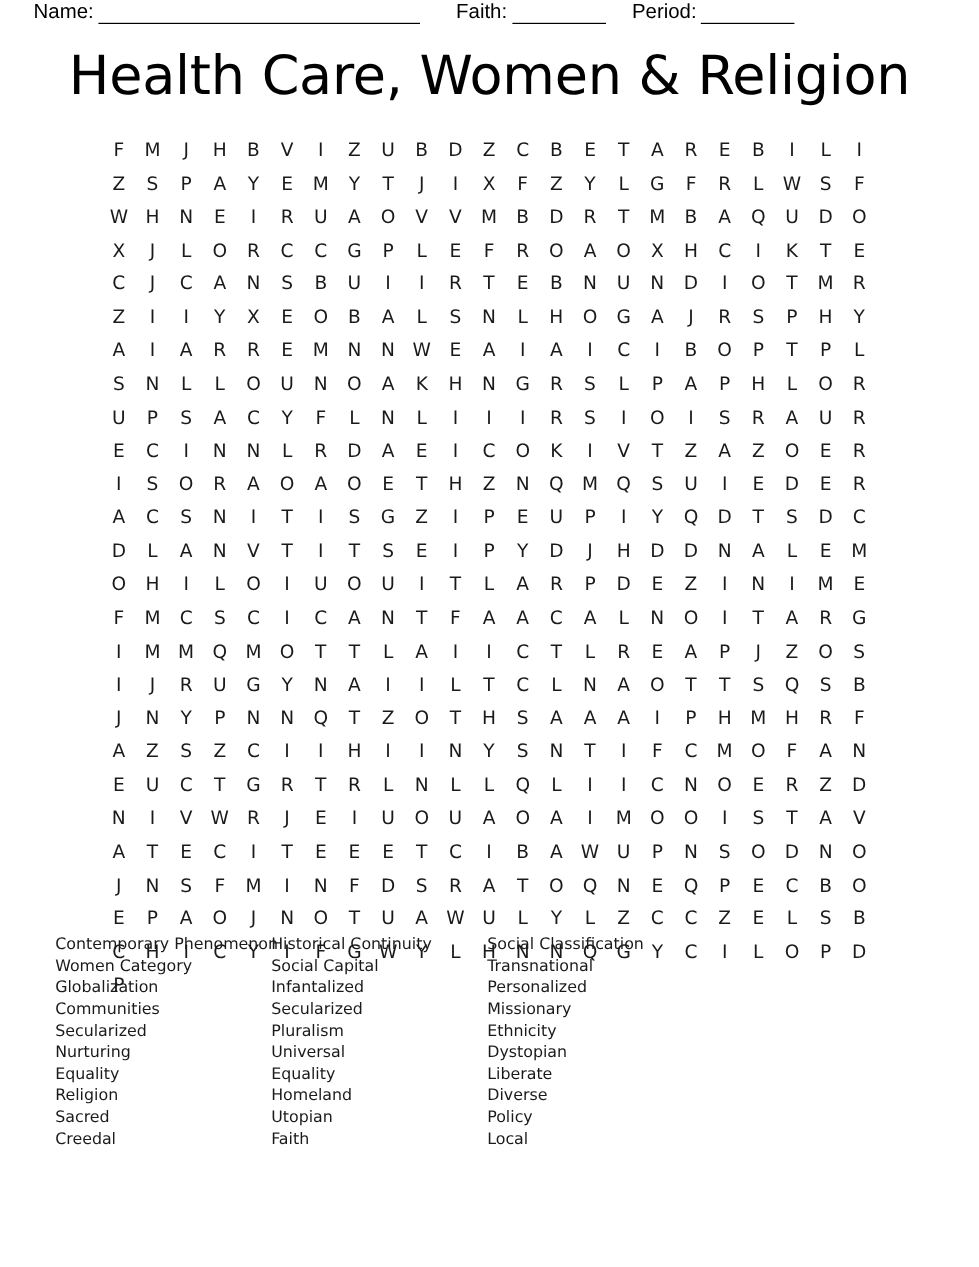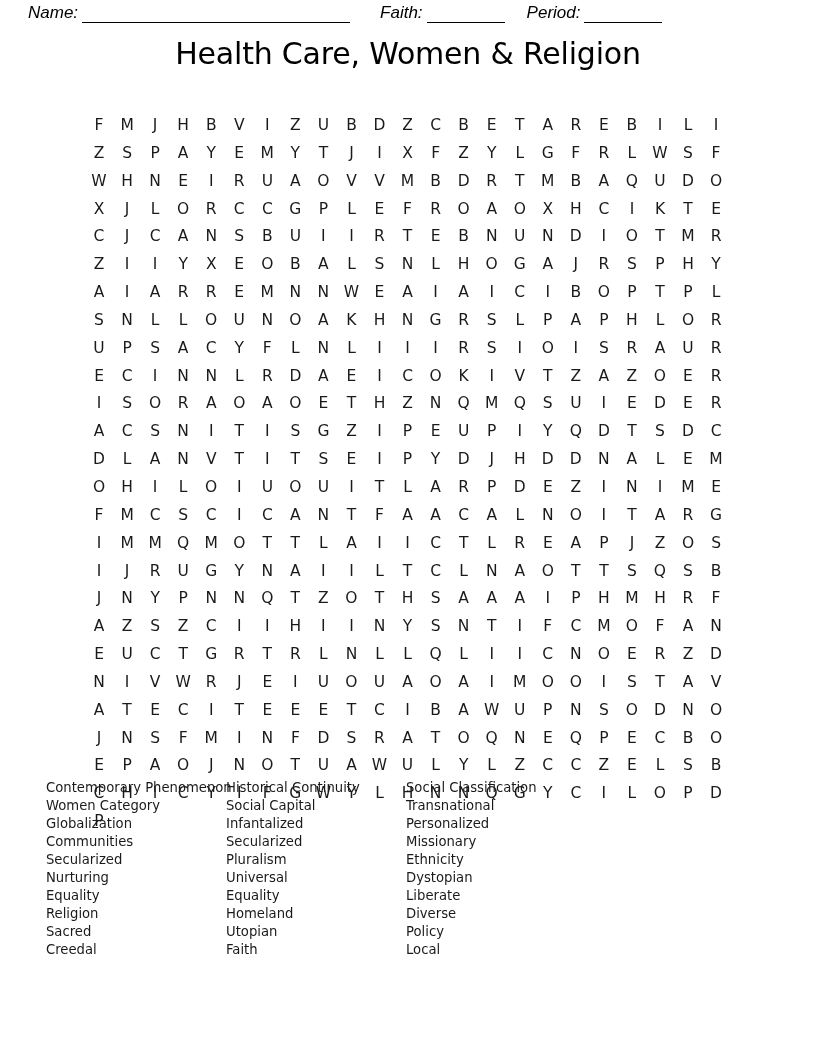--- a/index.html
+++ b/index.html
@@ -17,28 +17,27 @@
   }
 
   
   .header-row {
     position: absolute;
     top: 0px;
     left: 0px;
     width: 816px;
     height: 26px;
     display: flex;
-    align-items: center;
+    align-items: flex-start;
     padding-left: 28px;
     padding-right: 28px;
     box-sizing: border-box;
     font-family: "Liberation Sans", sans-serif;
     font-size: 17px;
     line-height: 20px;
-    font-style: italic;
   }
   .field {
     display: flex;
     align-items: flex-end;
     white-space: nowrap;
   }
   .field-label {
     padding-right: 4px;
   }
   .rule {
@@ -52,21 +51,21 @@
   .gap-b { width: 22px; }
 
   
   .puzzle-title {
     position: absolute;
     top: 36px;
     left: 0;
     width: 816px;
     text-align: center;
     font-family: "DejaVu Sans", sans-serif;
-    font-size: 30px;
+    font-size: 45px;
     font-weight: 400;
     letter-spacing: -0.2px;
     white-space: nowrap;
   }
 
   
   .grid {
     position: absolute;
     top: 112px;
     left: 85px;

